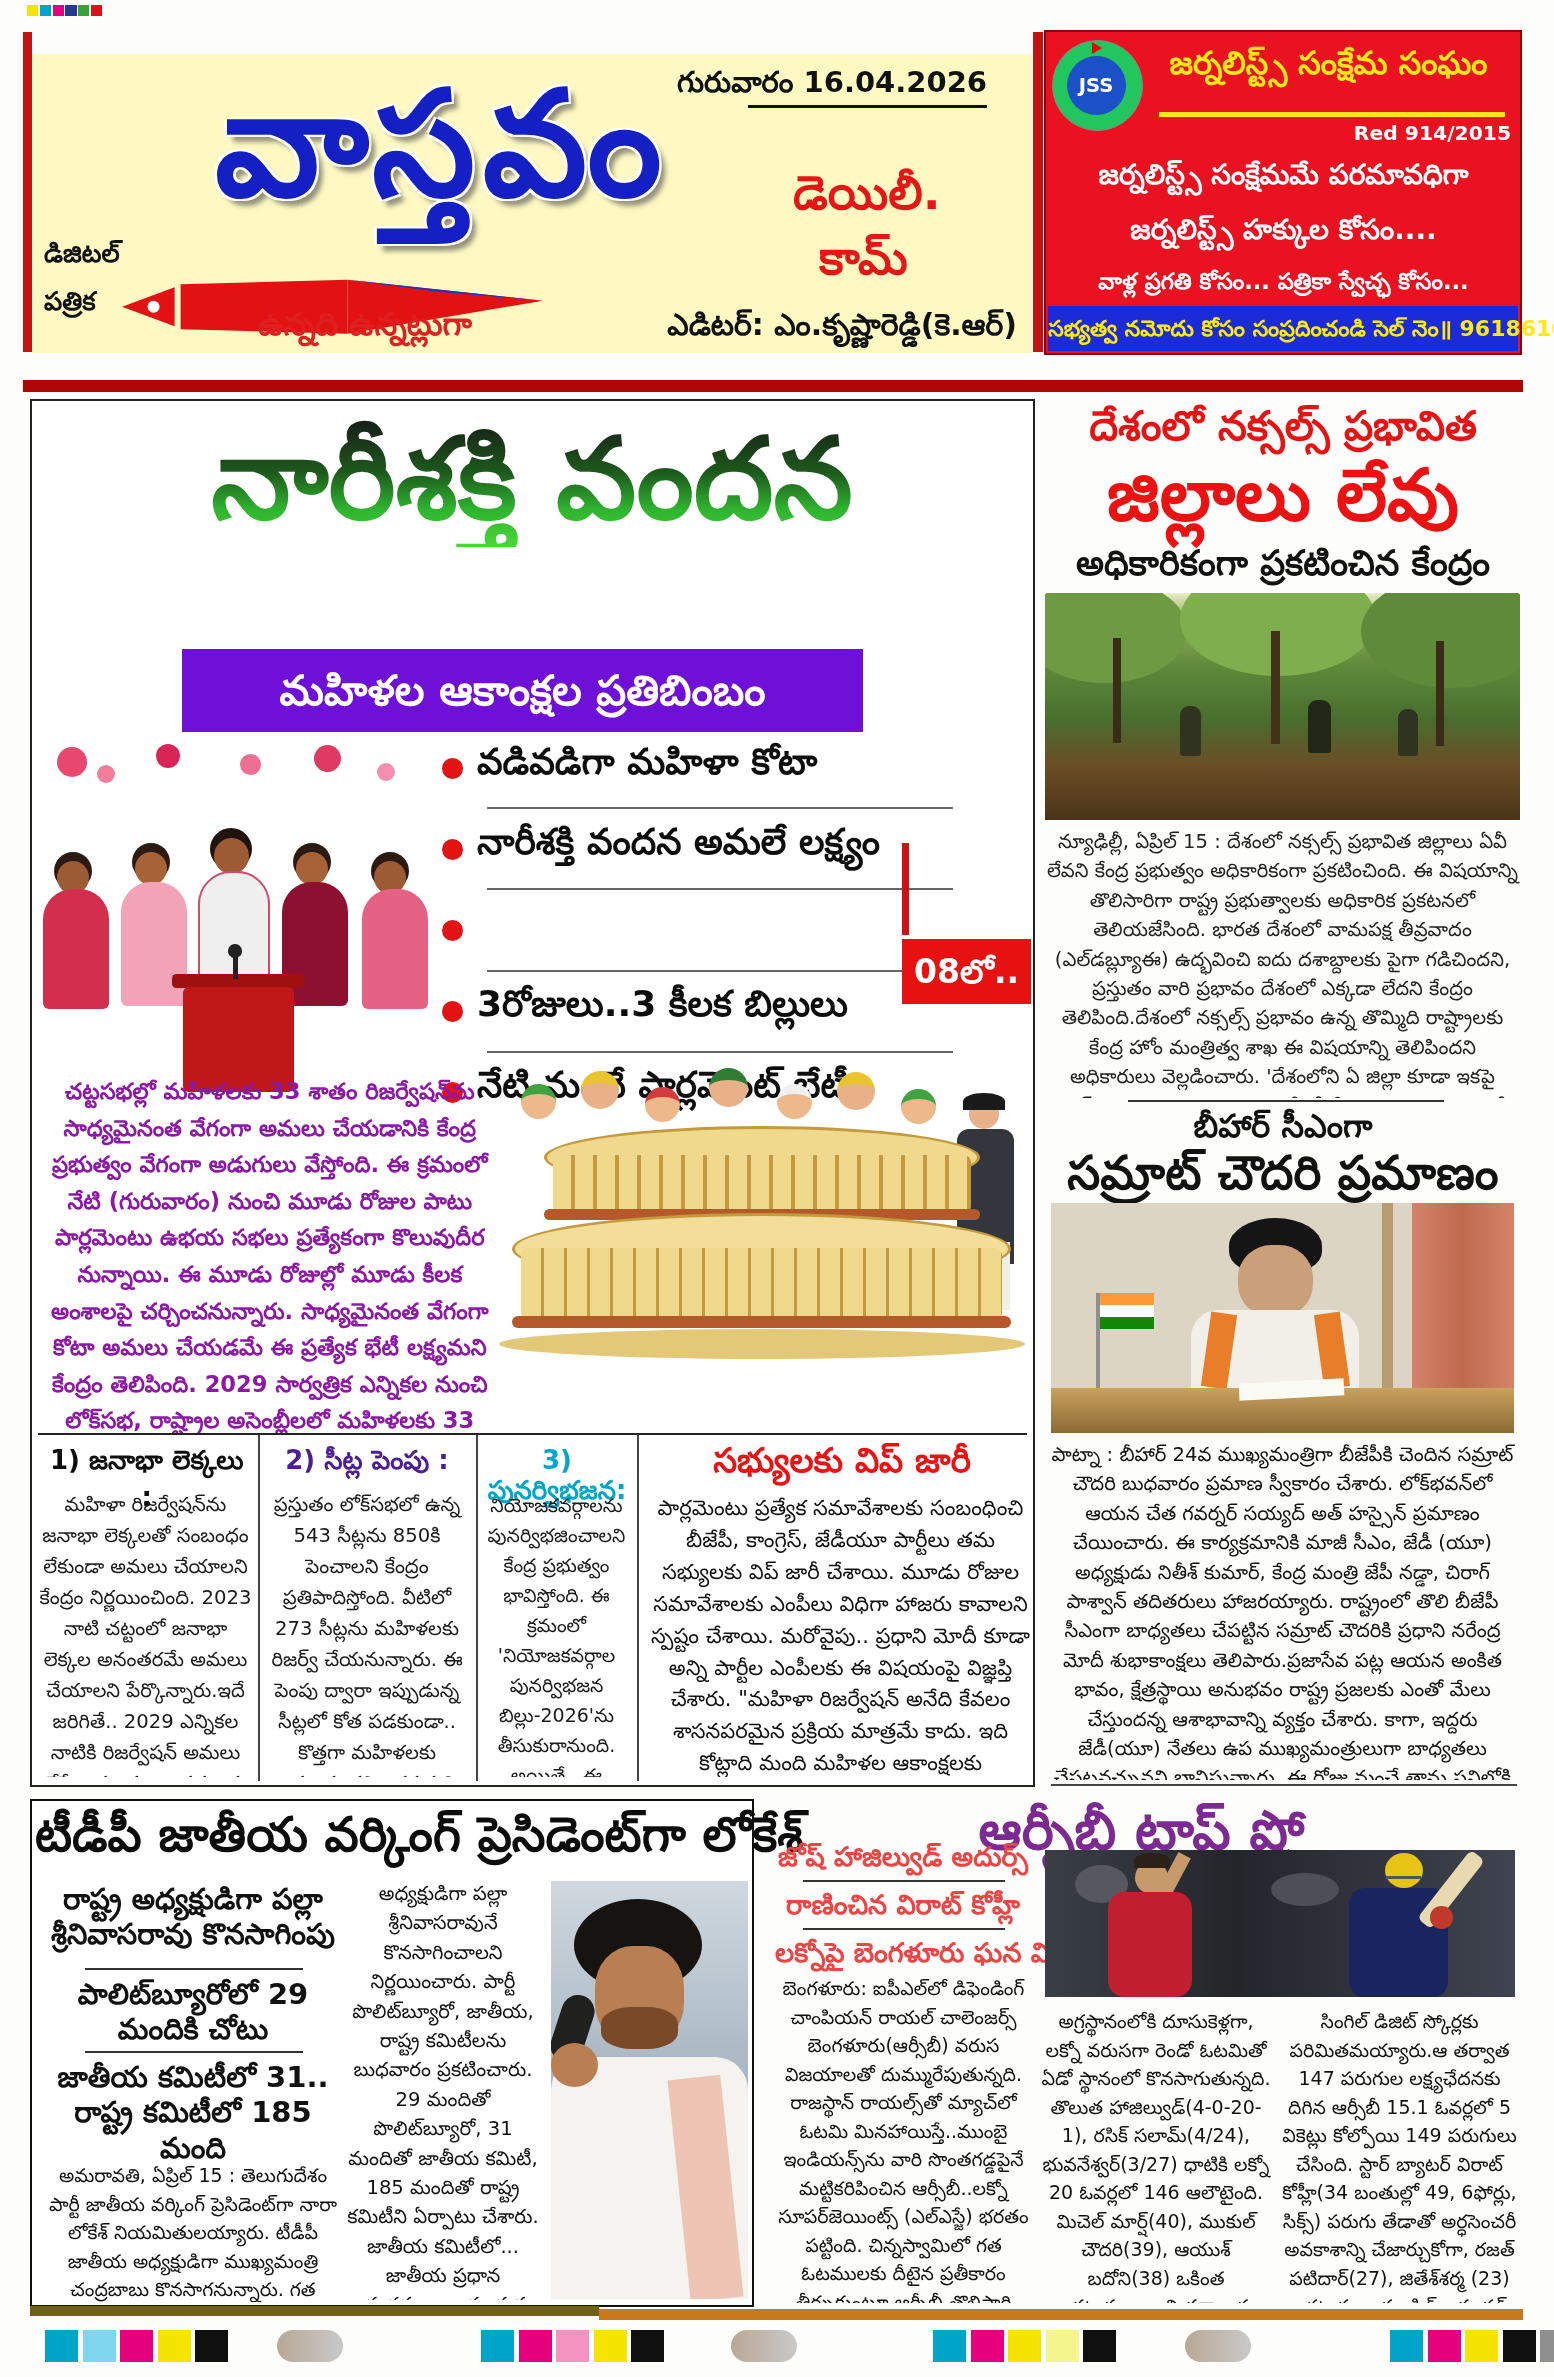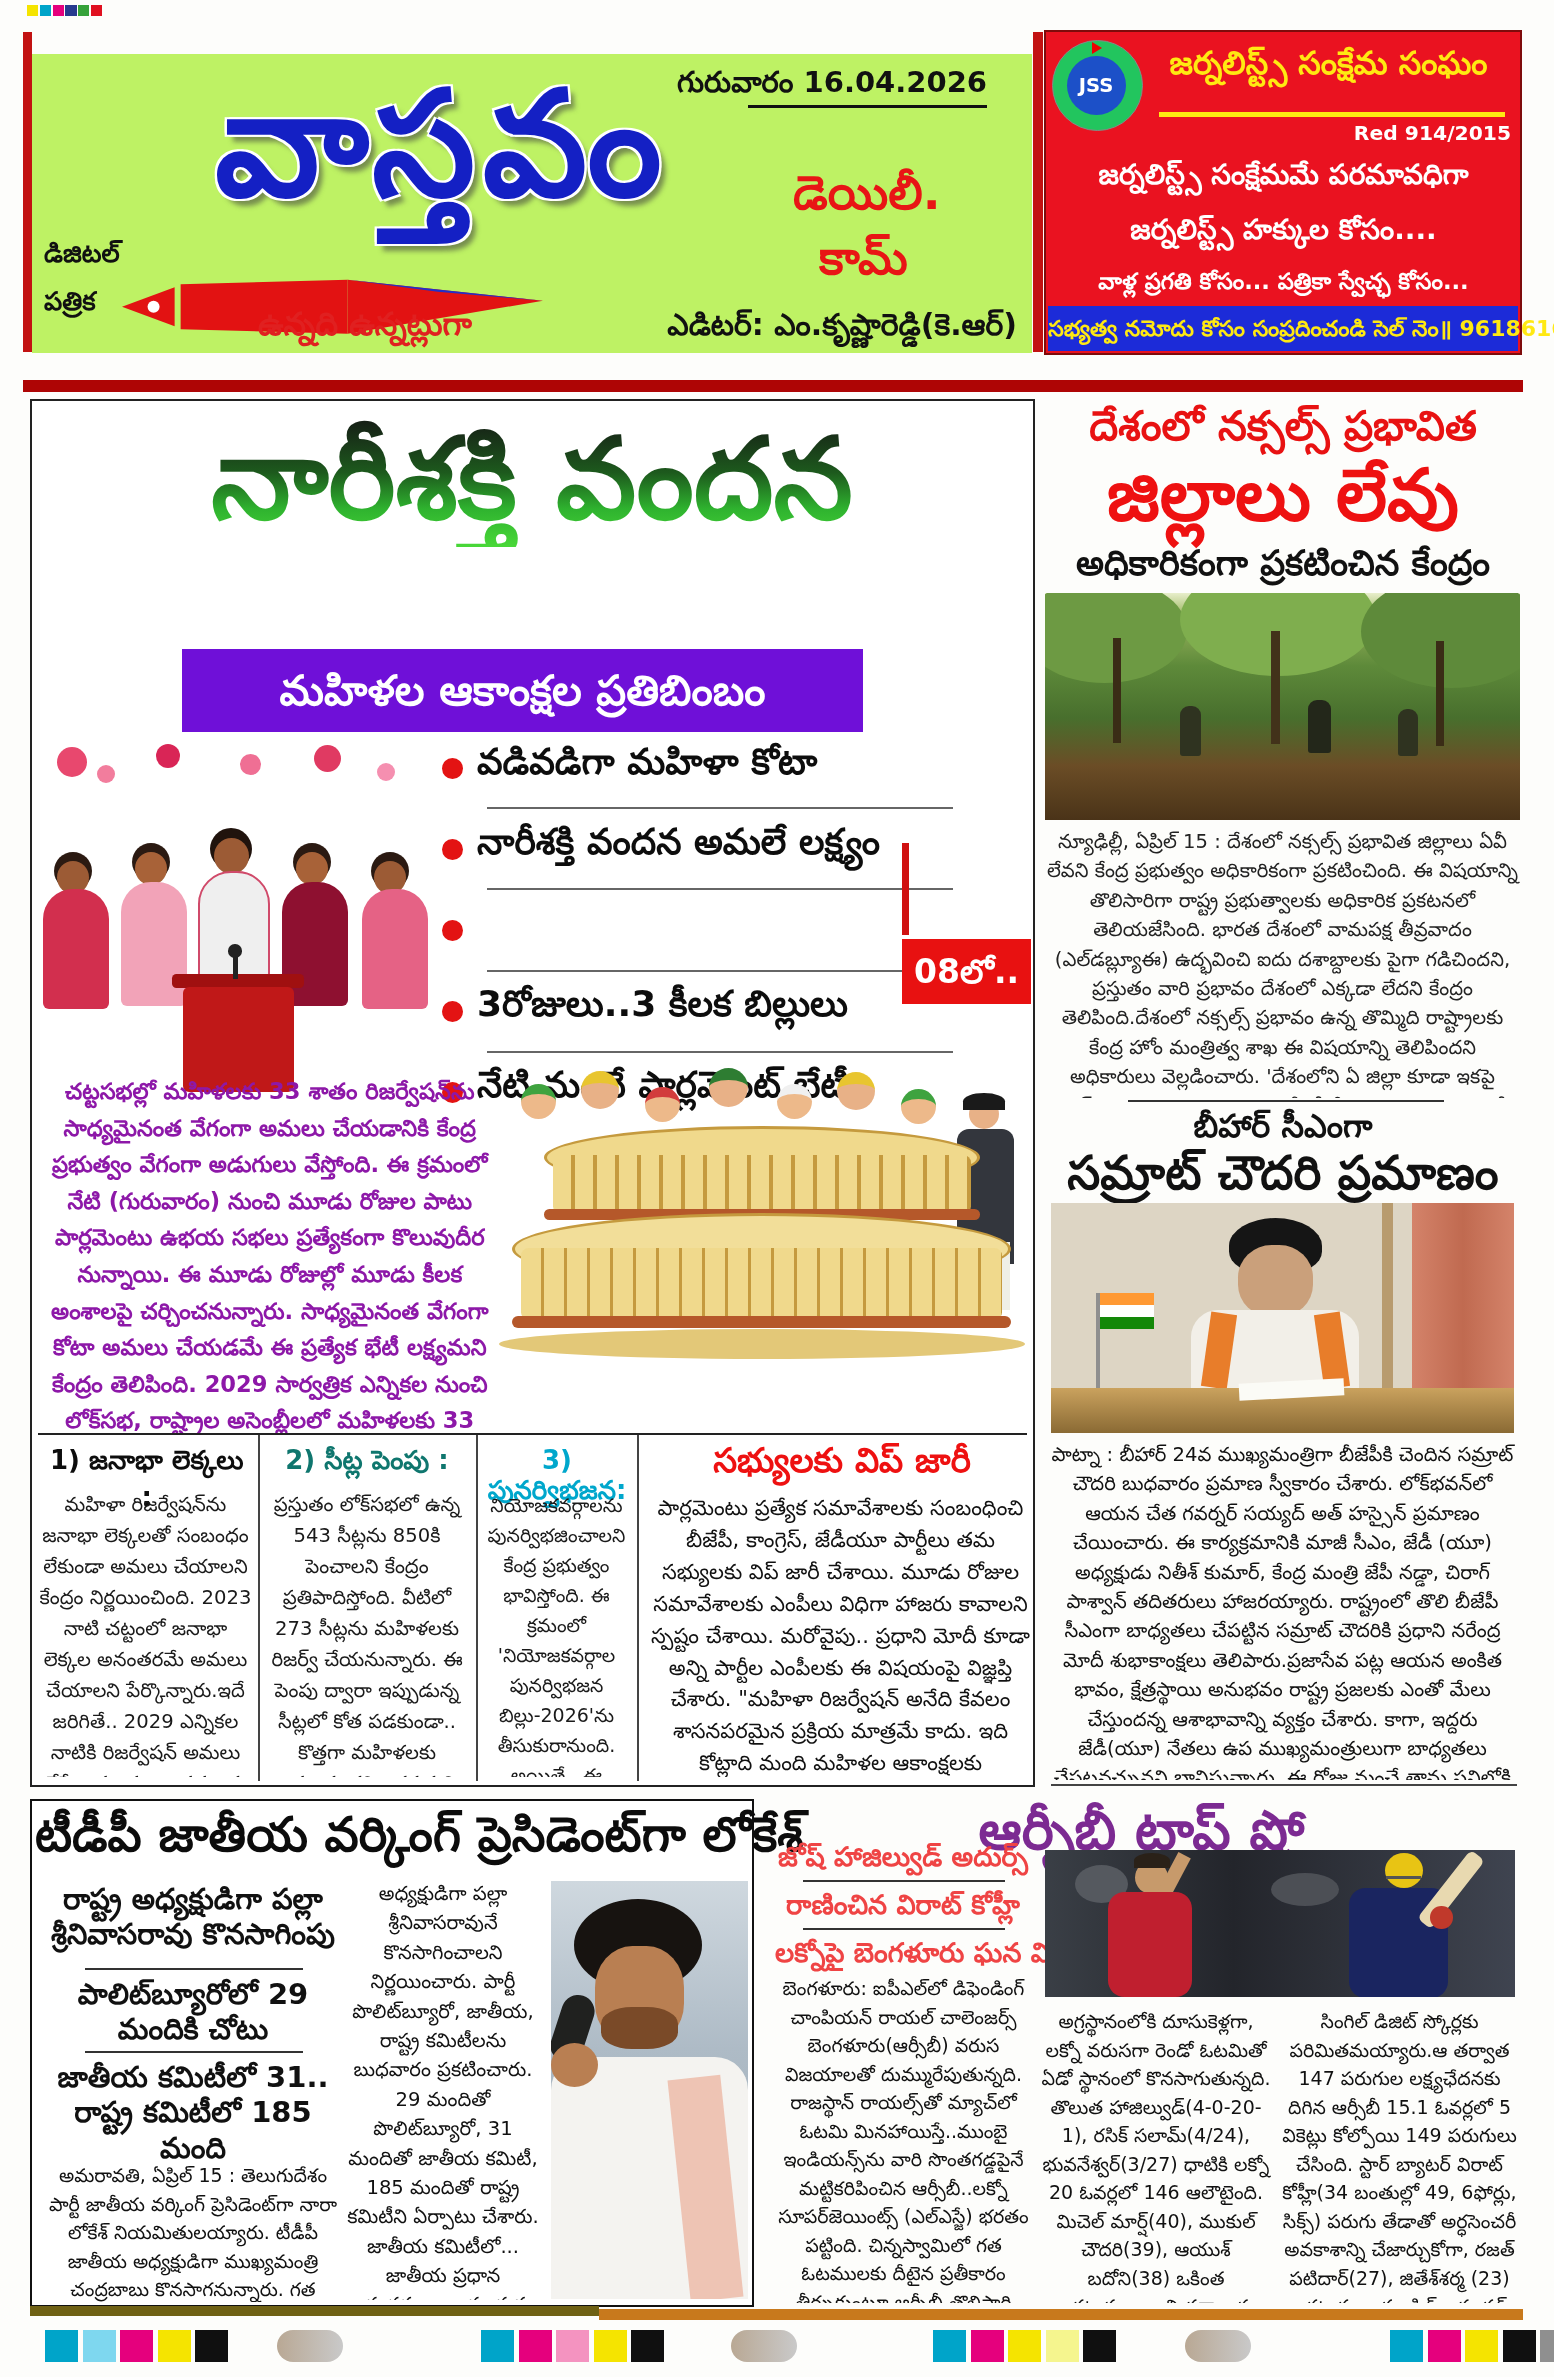--- a/index.html
+++ b/index.html
@@ -1,20 +1,20 @@
 <!DOCTYPE html>
 <html style="font-size:12px"><head>
 <meta charset="utf-8">
 <style>
   html,body{margin:0;padding:0;background:#ffffff;}
   #page{position:relative;width:1555px;height:2377px;background:#fdfdfb;overflow:hidden;
         font-family:"DejaVu Sans","Liberation Sans",sans-serif;}
   .abs{position:absolute;}
   
-  #yellowbox{left:32px;top:54px;width:1000px;height:299px;background:#bef264;}
+  #yellowbox{left:32px;top:54px;width:1000px;height:299px;background:#fef9c3;}
   #papertitle{left:22.6px;top:13.5px;width:775px;text-align:center;font-size:147px;font-weight:900;
      color:#1420c4;letter-spacing:7.5px;line-height:1.05;
      text-shadow:2.3px 2.3px 0 #fff,-2.3px -2.3px 0 #fff,2.3px -2.3px 0 #fff,-2.3px 2.3px 0 #fff,6px 6.8px 5.3px rgba(60,60,60,.55);}
   .mast-small{font-size:25.6px;font-weight:700;color:#111;}
   #tagline{left:226px;top:251px;font-size:32px;font-weight:800;color:#e02020;}
   #dateline{right:45px;top:10.5px;font-size:29px;font-weight:800;color:#111;}
   #dateunder{right:45px;top:51px;width:239px;height:3px;background:#111;}
   .daily{color:#e81515;font-weight:900;font-size:47px;}
   #editor{left:406px;top:253px;width:579px;text-align:right;font-size:30px;font-weight:800;color:#111;}
   .redbar{top:32px;width:9.8px;height:320px;background:#c21212;}
@@ -222,21 +222,21 @@
     </div>
 
     <div id="colsbar" class="abs"></div>
     <div class="abs vline" style="left:226px;top:1034px;height:346px;"></div>
     <div class="abs vline" style="left:444px;top:1034px;height:346px;"></div>
     <div class="abs vline" style="left:605px;top:1034px;height:346px;"></div>
 
     <div class="abs boxtitle" style="left:11.3px;top:1044px;width:207px;color:#0d0d0d;">1) జనాభా లెక్కలు :</div>
     <div class="abs boxbody" style="left:7.5px;top:1089px;width:212px;height:287px;">మహిళా రిజర్వేషన్‌ను జనాభా లెక్కలతో సంబంధం లేకుండా అమలు చేయాలని కేంద్రం నిర్ణయించింది. 2023 నాటి చట్టంలో జనాభా లెక్కల అనంతరమే అమలు చేయాలని పేర్కొన్నారు.ఇదే జరిగితే.. 2029 ఎన్నికల నాటికి రిజర్వేషన్ అమలు చేసే అవకాశం ఉండదు. ఈ నేపధ్యంలో తాజాగా దీనిని సవరించనున్నారు.</div>
 
-    <div class="abs boxtitle" style="left:237px;top:1044px;width:196px;color:#0f766e;">2) సీట్ల పెంపు :</div>
+    <div class="abs boxtitle" style="left:237px;top:1044px;width:196px;color:#4c1d95;">2) సీట్ల పెంపు :</div>
     <div class="abs boxbody" style="left:235px;top:1089px;width:200px;height:287px;">ప్రస్తుతం లోక్‌సభలో ఉన్న 543 సీట్లను 850కి పెంచాలని కేంద్రం ప్రతిపాదిస్తోంది. వీటిలో 273 సీట్లను మహిళలకు రిజర్వ్ చేయనున్నారు. ఈ పెంపు ద్వారా ఇప్పుడున్న సీట్లలో కోత పడకుండా.. కొత్తగా మహిళలకు అవకాశం కల్పించవచ్చని కేంద్రం తలపోస్తోంది. దీనిని కూడా బిల్లు రూపంలో తీసుకురానున్నారు.</div>
 
     <div class="abs boxtitle" style="left:453px;top:1044px;width:144px;color:#00a7cc;">3) పునర్విభజన:</div>
     <div class="abs boxbody" style="left:451px;top:1089px;width:147px;height:287px;font-size:19px;">నియోజకవర్గాలను పునర్విభజించాలని కేంద్ర ప్రభుత్వం భావిస్తోంది. ఈ క్రమంలో 'నియోజకవర్గాల పునర్విభజన బిల్లు-2026'ను తీసుకురానుంది. అయితే.. ఈ విభజనకు 2011నాటి జనాభాల లెక్కలను ఆధారంగా చేసుకుని నియోజకవర్గాల సరిహద్దులను నిర్ణయించనున్నారు.దీనిపైనే తమిళనాడు, కేరళ అభ్యంతరం వ్యక్తం చేస్తున్నాయి.</div>
 
     <div id="whiptitle" class="abs">సభ్యులకు విప్ జారీ</div>
     <div id="whipbody" class="abs">పార్లమెంటు ప్రత్యేక సమావేశాలకు సంబంధించి బీజేపీ, కాంగ్రెస్, జేడీయూ పార్టీలు తమ సభ్యులకు విప్ జారీ చేశాయి. మూడు రోజుల సమావేశాలకు ఎంపీలు విధిగా హాజరు కావాలని స్పష్టం చేశాయి. మరోవైపు.. ప్రధాని మోదీ కూడా అన్ని పార్టీల ఎంపీలకు ఈ విషయంపై విజ్ఞప్తి చేశారు. "మహిళా రిజర్వేషన్ అనేది కేవలం శాసనపరమైన ప్రక్రియ మాత్రమే కాదు. ఇది కోట్లాది మంది మహిళల ఆకాంక్షలకు ప్రతిబింబం. దీనికి మద్దతుగా అందరూ కలిసి రావాలి." అని పిలుపునిచ్చారు. అయితే.. విపక్షాల వాదన భిన్నంగా ఉంది. రాష్ట్రాల అసెంబ్లీ ఎన్నికలు జరుగుతున్న సమయంలో పార్లమెంటు సమావేశాలు నిర్వహిస్తుండడం ఎన్నికలను ప్రభావితం చేయడమేనని కాంగ్రెస్ సహా పలు పార్టీలు ఆరోపిస్తున్నాయి.</div>
   </div>
 
   <div class="abs rc-kicker">దేశంలో నక్సల్స్ ప్రభావిత</div>

